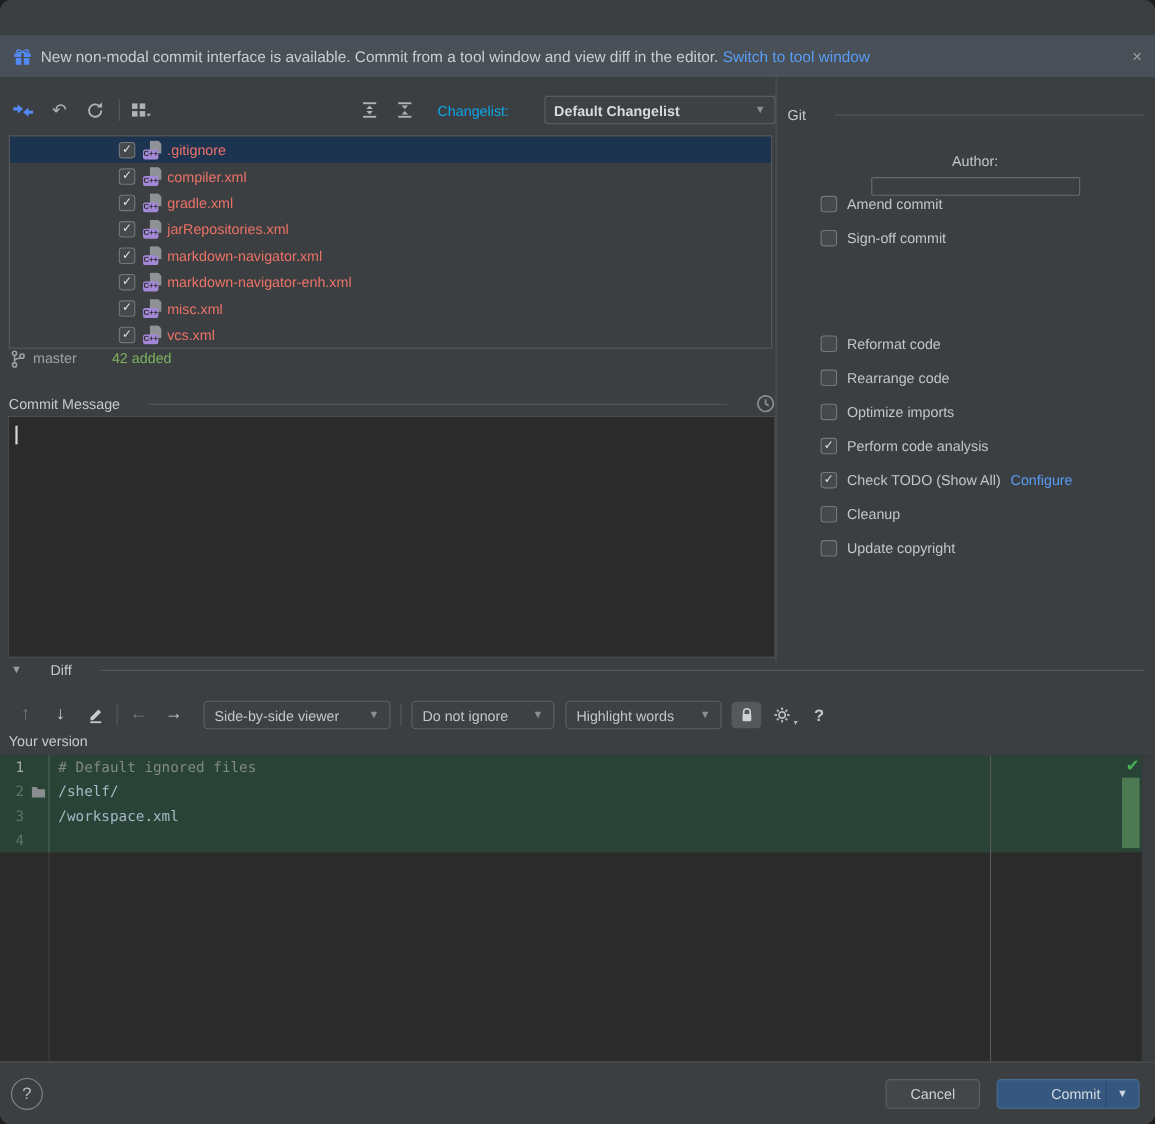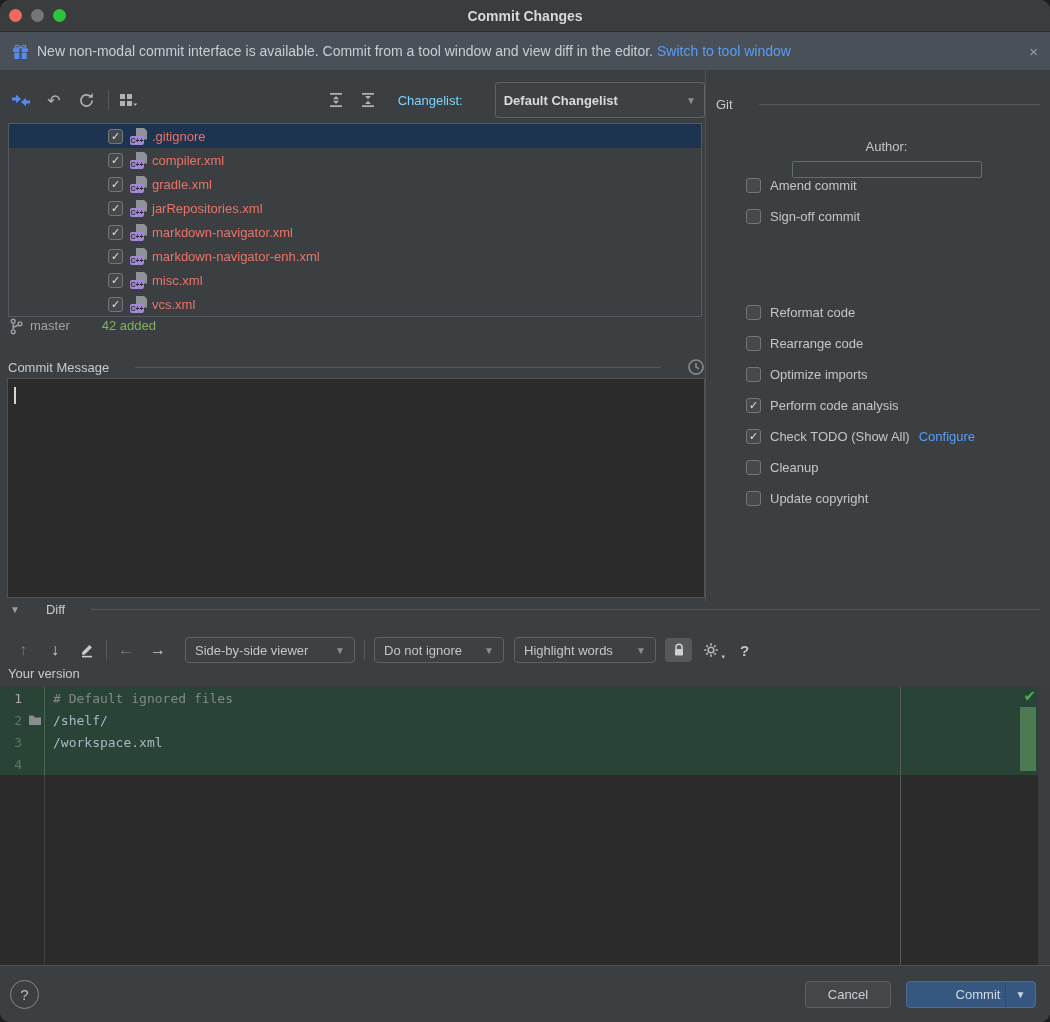--- a/index.html
+++ b/index.html
@@ -20,22 +20,22 @@
     display:flex;align-items:center;padding:0 12px;font-size:14px;color:#c9ced4;}
   .banner .msg{margin-left:8px;}
   .banner .blink{color:#589df6;margin-left:4px;cursor:pointer;text-decoration:none;}
   .banner-close{margin-left:auto;color:#9aa0a6;font-size:15px;cursor:pointer;}
 
   
   .left-toolbar{position:absolute;top:82px;left:0;width:705px;height:36px;display:flex;align-items:center;padding-left:10px;}
   .tb-icon{width:24px;height:24px;display:flex;align-items:center;justify-content:center;margin-right:10px;
     font-size:16px;color:#b0b3b5;border-radius:3px;}
   .tb-sep{width:1px;height:20px;background:#55595b;margin:0 8px 0 0;}
-  .cl-label{margin-left:18px;color:#7dd3fc;}
-  .cl-dd{margin-left:32px;width:222px;height:36px;border:1px solid #5f6366;border-radius:3px;
+  .cl-label{margin-left:18px;color:#0ea5e9;}
+  .cl-dd{margin-left:32px;width:222px;height:26px;border:1px solid #5f6366;border-radius:3px;
     display:flex;align-items:center;padding:0 8px;background:#3e4143;}
   .cl-dd .val{font-weight:bold;color:#d8dadc;}
   .dd-arrow{margin-left:auto;color:#8a8e92;font-size:10px;}
 
   
   .file-list{position:absolute;top:123px;left:8px;width:694px;height:194px;border:1px solid #565a5e;overflow:hidden;}
   .file-row{height:24px;display:flex;align-items:center;padding-left:99px;}
   .file-row.selected{background:#1d3450;}
   .cb{width:15px;height:15px;min-width:15px;border:1px solid #747779;border-radius:3px;background:#45494c;
     display:flex;align-items:center;justify-content:center;font-size:11px;color:#e2e4e6;line-height:1;}
@@ -115,28 +115,20 @@
   .btn-commit{height:27px;border:1px solid #4a6d96;border-radius:4px;background:#365880;display:flex;overflow:hidden;}
   .commit-main{width:98px;display:flex;align-items:center;justify-content:center;color:#d3dae1;padding-left:44px;}
   .commit-div{width:1px;background:#2b4a6e;}
   .commit-arrow{width:29px;display:flex;align-items:center;justify-content:center;color:#ccd3da;font-size:10px;}
 </style>
 </head>
 <body>
 
 <div class="window">
 
-  <div class="titlebar">
-    <div class="lights">
-      <span class="light l-red"></span>
-      <span class="light l-gray"></span>
-      <span class="light l-green"></span>
-    </div>
-    <span class="title">Commit Changes</span>
-  </div>
 
   <div class="banner">
     <span style="display:flex;">
       <svg width="17" height="17" viewBox="0 0 16 16">
         <path d="M8 4.6C6.4 1.6 3 1.7 3 3.3c0 1.4 2.5 1.6 5 1.3zm0 0c1.6-3 5-2.9 5-1.3 0 1.4-2.5 1.6-5 1.3z" fill="none" stroke="#548af7" stroke-width="1.2"></path>
         <rect x="1" y="5" width="14" height="3.4" rx="0.6" fill="#548af7"></rect>
         <rect x="2.2" y="9.2" width="11.6" height="5.8" rx="0.6" fill="#548af7"></rect>
         <rect x="6.9" y="5" width="2.2" height="10" fill="#4a5057"></rect>
       </svg>
     </span>

